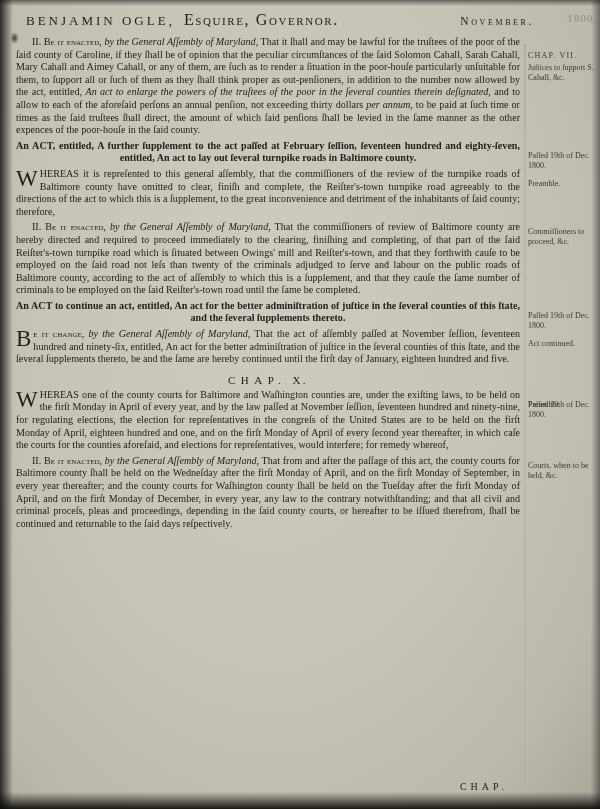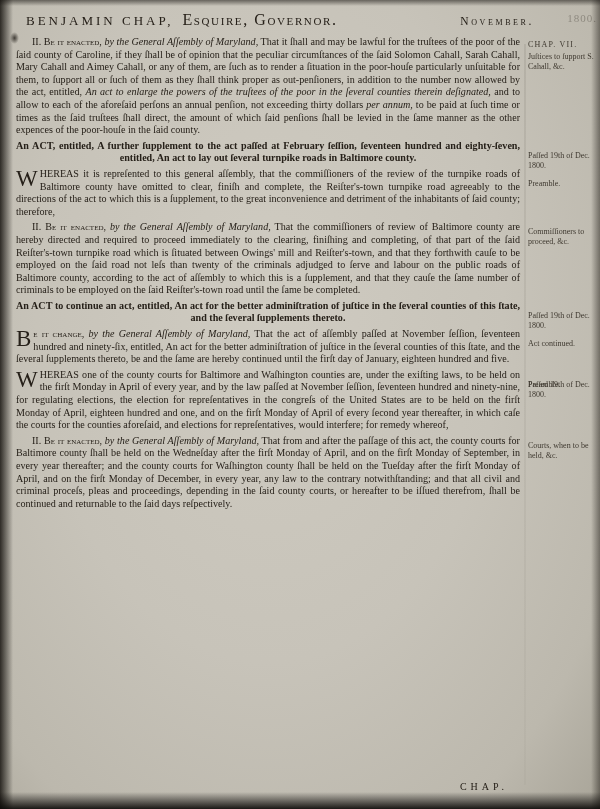--- a/index.html
+++ b/index.html
@@ -49,33 +49,33 @@
   }
 
   
   .margin-note{
     position:absolute;left:calc(100% + 8px);width:67px;
     font-size:8px;line-height:10px;font-weight:400;font-style:normal;
     letter-spacing:0;text-align:left;text-align-last:left;text-indent:0;
     color:#3e382f;
   }
   .mn-chap{display:block;letter-spacing:1.2px;margin-bottom:2px;}
-  .mn-top2{top:11px;} .mn-top4{top:4px;} .mn-top6{top:6px;}
+  .mn-top2{top:11px;} .mn-top4{top:15px;} .mn-top6{top:6px;}
 
   .catchword{position:absolute;bottom:17px;right:92px;font-size:10px;letter-spacing:.4em;z-index:2;}
 </style>
 </head>
 <body>
 
 <div class="page">
 
   <div class="fold"></div>
 
   <header class="running-head">
-    <span class="head-name">BENJAMIN CHAP,</span>
+    <span class="head-name">BENJAMIN OGLE,</span>
     <span class="head-title">Esquire, Governor.</span>
     <span class="head-month">November.</span>
     <span class="head-year">1800.</span>
   </header>
 
   <main class="text-col">
 
     <p class="indent">
       <span class="margin-note mn-top4"><span class="mn-chap">CHAP. VII.</span><span>Juſtices to ſupport S. Cahall, &amp;c.</span></span>
       <span>II.</span>
@@ -113,20 +113,21 @@
       <span>An ACT to continue an act, entitled, An act for the better adminiſtration of juſtice in the ſeveral counties of this ſtate, and the ſeveral ſupplements thereto.</span>
     </p>
 
     <p>
       <span class="margin-note mn-top2">Act continued.</span>
       <span class="dc">B</span><span class="sc">e it change,</span>
       <span class="it">by the General Aſſembly of Maryland,</span>
       <span>That the act of aſſembly paſſed at November ſeſſion, ſeventeen hundred and ninety-ſix, entitled, An act for the better adminiſtration of juſtice in the ſeveral counties of this ſtate, and the ſeveral ſupplements thereto, be and the ſame are hereby continued until the firſt day of January, eighteen hundred and five.</span>
     </p>
 
+    <h2 class="chap-head"><span class="chap-label">CHAP.</span><span class="chap-num">X.</span></h2>
 
     <p class="act-title">
       <span class="margin-note mn-top2">Paſſed 19th of Dec. 1800.</span>
     </p>
 
     <p>
       <span class="margin-note mn-top2">Preamble.</span>
       <span class="dc">W</span><span>HEREAS one of the county courts for Baltimore and Waſhington counties are, under the exiſting laws, to be held on the firſt Monday in April of every year, and by the law paſſed at November ſeſſion, ſeventeen hundred and ninety-nine, for regulating elections, the election for repreſentatives in the congreſs of the United States are to be held on the firſt Monday of April, eighteen hundred and one, and on the firſt Monday of April of every ſecond year thereafter, in which caſe the courts for the counties aforeſaid, and elections for repreſentatives, would interfere; for remedy whereof,</span>
     </p>
 

